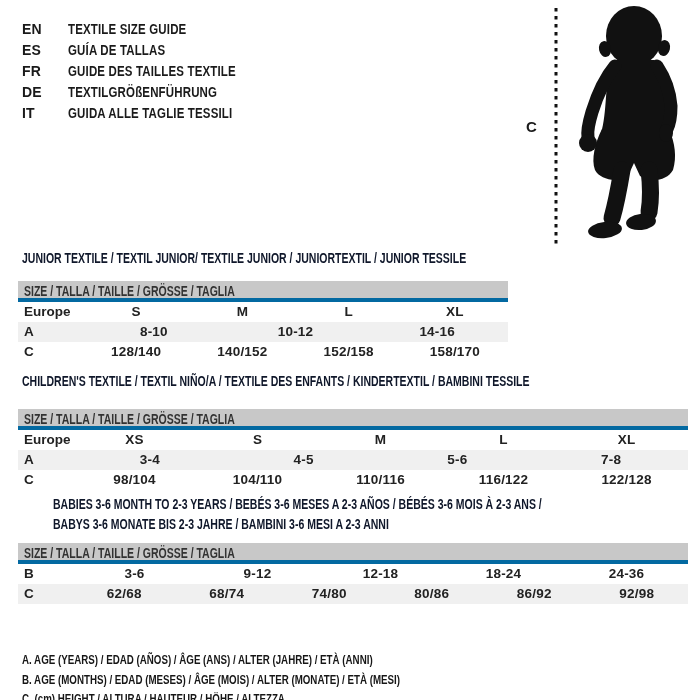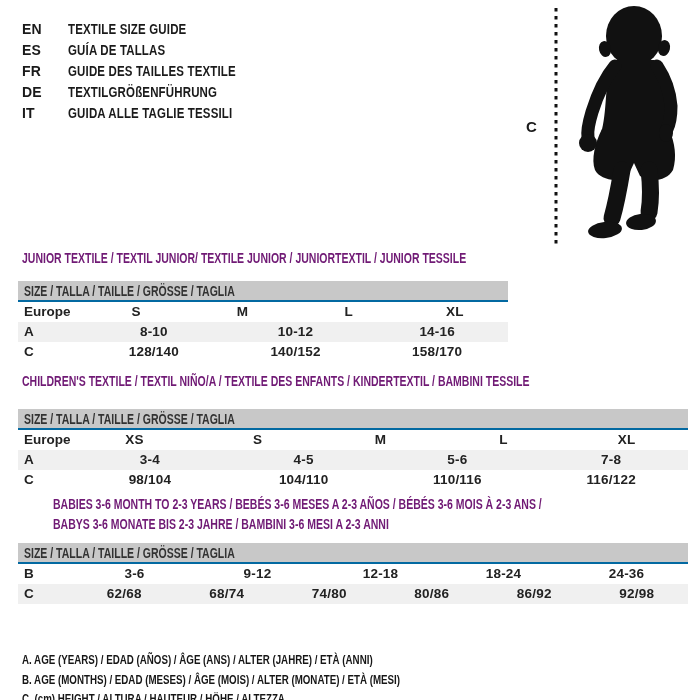--- a/index.html
+++ b/index.html
@@ -19,25 +19,25 @@
   
   .figure{position:absolute;left:520px;top:2px;width:180px;height:246px;}
   .figure svg{display:block;}
   .height-label{position:absolute;left:6px;top:116px;font-size:15px;font-weight:700;}
 
   
   .table-sec{position:absolute;left:18px;}
   .sec1{top:251px;width:490px;}
   .sec2{top:374px;width:670px;}
   .sec3{top:494px;width:670px;}
-  .t-title{padding-left:4px;font-size:14px;font-weight:700;line-height:20px;color:#701a75;}
+  .t-title{padding-left:4px;font-size:14px;font-weight:700;line-height:20px;color:#0f172a;}
   .sec1 .t-title{line-height:15px;margin-bottom:15px;}
   .sec2 .t-title{line-height:15px;margin-bottom:20px;}
   .sec3 .t-title{margin-bottom:9px;margin-left:31px;}
-  .t-headerbar{height:21px;line-height:21px;background:#c8c8c8;border-bottom:2px solid #0369a1;
+  .t-headerbar{height:21px;line-height:21px;background:#c8c8c8;border-bottom:4px solid #0369a1;
                padding-left:6px;font-size:14px;font-weight:700;color:#323232;box-sizing:border-box;}
   .trow{display:flex;height:20px;line-height:20px;font-size:13.5px;font-weight:700;color:#222;}
   .trow.shaded{background:#f0f0f0;}
   .tlabel{flex:0 0 auto;padding-left:6px;box-sizing:border-box;text-align:left;}
   .sec1 .tlabel{width:65px;}
   .sec2 .tlabel{width:55px;}
   .sec3 .tlabel{width:55px;}
   .tcell{flex:1 1 0;text-align:center;letter-spacing:.2px;}
 
   
@@ -101,20 +101,21 @@
         <div class="trow shaded">
           <div class="tlabel">A</div>
           <div class="tcell">8-10</div>
           <div class="tcell">10-12</div>
           <div class="tcell">14-16</div>
         </div>
         <div class="trow">
           <div class="tlabel">C</div>
           <div class="tcell">128/140</div>
           <div class="tcell">140/152</div>
+          <div class="tcell">152/158</div>
           <div class="tcell">158/170</div>
         </div>
       </div>
   </section>
 
   <section class="table-sec sec2">
     <div class="t-title">
         <div><span class="cond">CHILDREN'S TEXTILE / TEXTIL NIÑO/A / TEXTILE DES ENFANTS / KINDERTEXTIL / BAMBINI TESSILE</span></div>
       </div>
     <div class="t-headerbar"><span class="cond">SIZE / TALLA / TAILLE / GRÖSSE / TAGLIA</span></div>
@@ -133,20 +134,21 @@
           <div class="tcell">4-5</div>
           <div class="tcell">5-6</div>
           <div class="tcell">7-8</div>
         </div>
         <div class="trow">
           <div class="tlabel">C</div>
           <div class="tcell">98/104</div>
           <div class="tcell">104/110</div>
           <div class="tcell">110/116</div>
           <div class="tcell">116/122</div>
+          <div class="tcell">122/128</div>
         </div>
       </div>
   </section>
 
   <section class="table-sec sec3">
     <div class="t-title">
         <div><span class="cond">BABIES 3-6 MONTH TO 2-3 YEARS / BEBÉS 3-6 MESES A 2-3 AÑOS / BÉBÉS 3-6 MOIS À 2-3 ANS /</span></div>
         <div><span class="cond">BABYS 3-6 MONATE BIS 2-3 JAHRE / BAMBINI 3-6 MESI A 2-3 ANNI</span></div>
       </div>
     <div class="t-headerbar"><span class="cond">SIZE / TALLA / TAILLE / GRÖSSE / TAGLIA</span></div>

